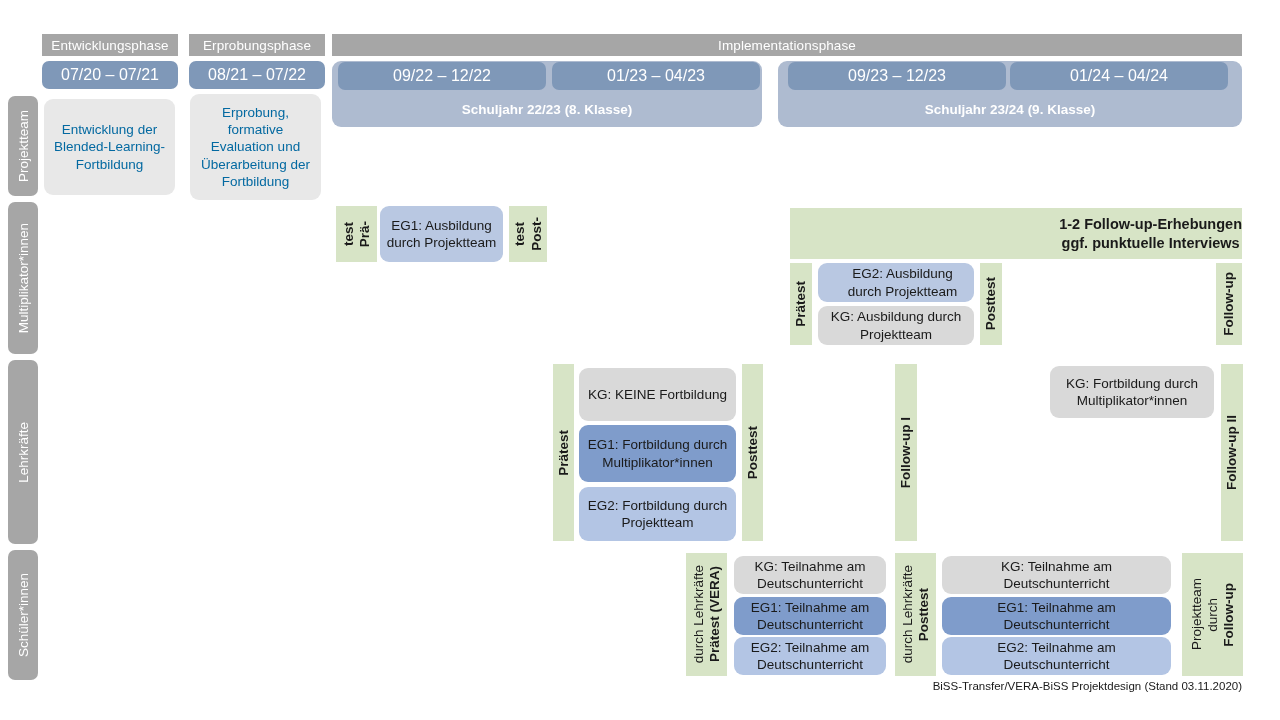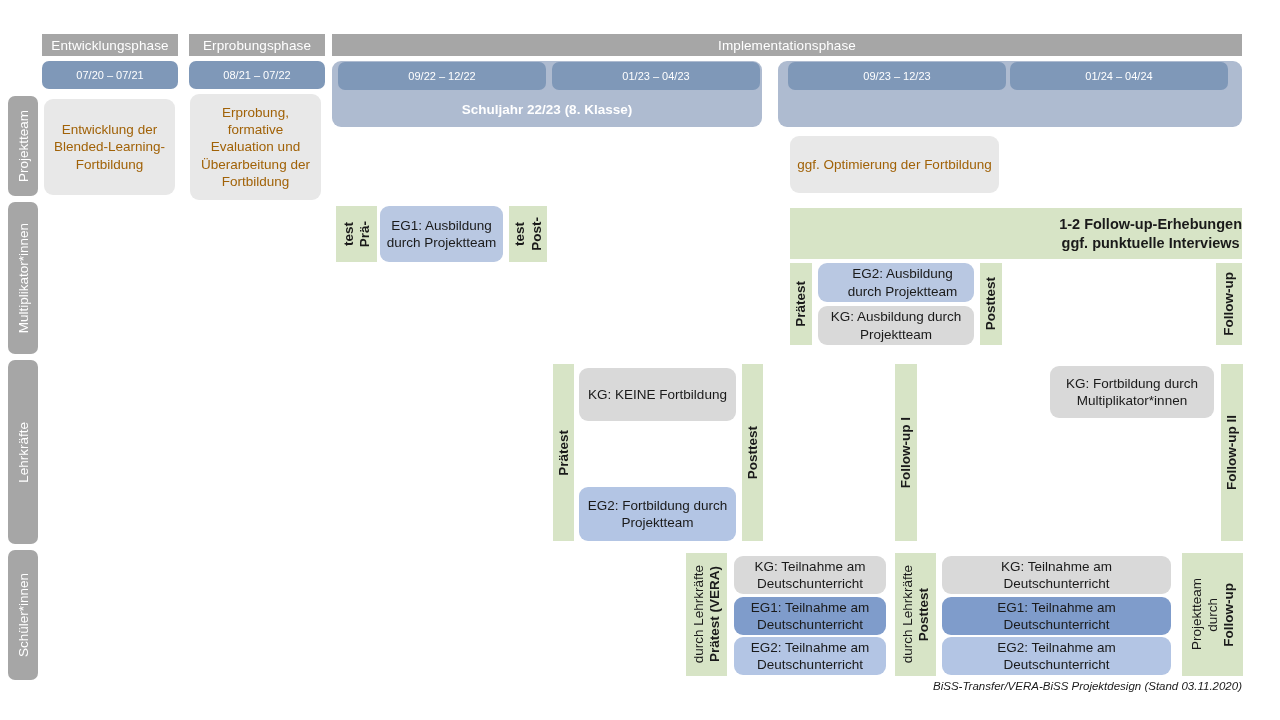--- a/index.html
+++ b/index.html
@@ -11,21 +11,21 @@
   #stage{position:absolute;left:0;top:0;width:1280px;height:720px;}
   .abs{position:absolute;box-sizing:border-box;}
 
   
   .phase-hdr{
     background:#a6a6a6;color:#ffffff;font-size:13.5px;
     display:flex;align-items:center;justify-content:center;
     letter-spacing:.1px;
   }
   .date-chip{
-    background:#7f98b8;color:#ffffff;font-size:11px;border-radius:7px;
+    background:#7f98b8;color:#ffffff;font-size:16px;border-radius:7px;
     display:flex;align-items:center;justify-content:center;text-align:center;
   }
   .year-band{
     background:#aebbd0;border-radius:9px;
   }
   .year-band-label{
     color:#ffffff;font-size:13.5px;font-weight:bold;
     display:flex;align-items:center;justify-content:center;text-align:center;
   }
   .rowlabel{
@@ -33,21 +33,21 @@
     display:flex;align-items:center;justify-content:center;text-align:center;
     font-size:13.5px;
   }
   .rowlabel span{
     writing-mode:vertical-rl;transform:rotate(180deg);white-space:nowrap;
   }
   .card{
     border-radius:9px;display:flex;align-items:center;justify-content:center;
     text-align:center;font-size:13.5px;line-height:1.28;padding:2px 6px;
   }
-  .card.gray{background:#e8e8e8;color:#a16207;}
+  .card.gray{background:#e8e8e8;color:#0369a1;}
   .card.gray2{background:#d9d9d9;color:#1a1a1a;}
   .card.blue-mid{background:#b9c8e2;color:#1a1a1a;}
   .card.blue-dark{background:#7f9ccb;color:#1a1a1a;}
   .card.blue-light{background:#b3c5e4;color:#1a1a1a;}
 
   .green{
     background:#d7e4c6;color:#1a1a1a;
     display:flex;align-items:center;justify-content:center;text-align:center;
     font-size:13.5px;
   }
@@ -59,21 +59,21 @@
   .vstack{
     display:flex;flex-direction:row-reverse;align-items:center;justify-content:center;
     width:100%;height:100%;gap:1px;
   }
   .banner{
     background:#d7e4c6;color:#1a1a1a;font-size:14.5px;font-weight:bold;
     display:flex;align-items:center;justify-content:flex-end;text-align:center;
     line-height:1.3;
   }
   .footer{
-    font-style:italic;font-size:11.5px;color:#1a1a1a;text-align:right;
+    font-size:11.5px;color:#1a1a1a;text-align:right;
     white-space:nowrap;
   }
 </style>
 </head>
 <body>
 
 <div id="stage">
 
   <div class="abs phase-hdr" style="left:42px;top:34px;width:136px;height:22px;">Entwicklungsphase</div>
   <div class="abs phase-hdr" style="left:189px;top:34px;width:136px;height:22px;">Erprobungsphase</div>
@@ -83,37 +83,37 @@
   <div class="abs date-chip" style="left:189px;top:61px;width:136px;height:28px;">08/21 – 07/22</div>
 
   <div class="abs year-band" style="left:332px;top:61px;width:430px;height:66px;"></div>
   <div class="abs date-chip" style="left:338px;top:62px;width:208px;height:28px;">09/22 – 12/22</div>
   <div class="abs date-chip" style="left:552px;top:62px;width:208px;height:28px;">01/23 – 04/23</div>
   <div class="abs year-band-label" style="left:332px;top:94px;width:430px;height:30px;">Schuljahr 22/23 (8. Klasse)</div>
 
   <div class="abs year-band" style="left:778px;top:61px;width:464px;height:66px;"></div>
   <div class="abs date-chip" style="left:788px;top:62px;width:218px;height:28px;">09/23 – 12/23</div>
   <div class="abs date-chip" style="left:1010px;top:62px;width:218px;height:28px;">01/24 – 04/24</div>
+  <div class="abs year-band-label" style="left:778px;top:94px;width:464px;height:30px;">Schuljahr 23/24 (9. Klasse)</div>
 
   <div class="abs rowlabel" style="left:8px;top:96px;width:30px;height:100px;">
     <span>Projektteam</span>
   </div>
   <div class="abs rowlabel" style="left:8px;top:202px;width:30px;height:152px;">
     <span>Multiplikator*innen</span>
   </div>
   <div class="abs rowlabel" style="left:8px;top:360px;width:30px;height:184px;">
     <span>Lehrkräfte</span>
   </div>
   <div class="abs rowlabel" style="left:8px;top:550px;width:30px;height:130px;">
     <span>Schüler*innen</span>
   </div>
 
   <div class="abs card gray" style="left:44px;top:99px;width:131px;height:96px;">Entwicklung der Blended-Learning-Fortbildung</div>
   <div class="abs card gray" style="left:190px;top:94px;width:131px;height:106px;">Erprobung, formative Evaluation und Überarbeitung der Fortbildung</div>
-  <div class="abs card gray" style="left:790px;top:136px;width:209px;height:57px;">ggf. Optimierung der Fortbildung</div>
 
   <div class="abs green" style="left:336px;top:206px;width:41px;height:56px;">
     <div class="vstack">
       <span class="vtext">Prä-</span>
       <span class="vtext">test</span>
     </div>
   </div>
   <div class="abs card blue-mid" style="left:380px;top:206px;width:123px;height:56px;">EG1: Ausbildung durch Projektteam</div>
   <div class="abs green" style="left:509px;top:206px;width:38px;height:56px;">
     <div class="vstack">
@@ -137,20 +137,21 @@
     <span class="vtext">Posttest</span>
   </div>
   <div class="abs green" style="left:1216px;top:263px;width:26px;height:82px;">
     <span class="vtext">Follow-up</span>
   </div>
 
   <div class="abs green" style="left:553px;top:364px;width:21px;height:177px;">
     <span class="vtext">Prätest</span>
   </div>
   <div class="abs card gray2" style="left:579px;top:368px;width:157px;height:53px;">KG:  KEINE Fortbildung</div>
+  <div class="abs card blue-dark" style="left:579px;top:425px;width:157px;height:57px;">EG1: Fortbildung durch Multiplikator*innen</div>
   <div class="abs card blue-light" style="left:579px;top:487px;width:157px;height:54px;">EG2: Fortbildung durch Projektteam</div>
   <div class="abs green" style="left:742px;top:364px;width:21px;height:177px;">
     <span class="vtext">Posttest</span>
   </div>
   <div class="abs green" style="left:895px;top:364px;width:22px;height:177px;">
     <span class="vtext">Follow-up I</span>
   </div>
   <div class="abs card gray2" style="left:1050px;top:366px;width:164px;height:52px;">KG: Fortbildung durch Multiplikator*innen</div>
   <div class="abs green" style="left:1221px;top:364px;width:22px;height:177px;">
     <span class="vtext">Follow-up II</span>

